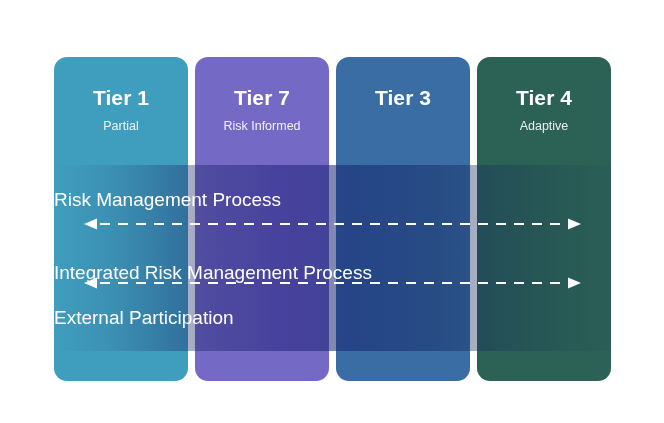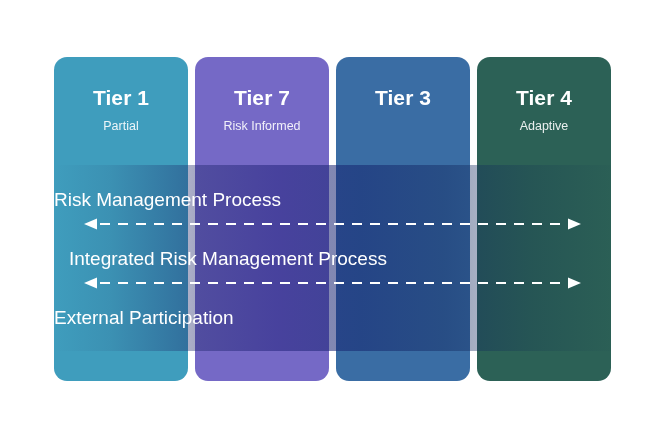--- a/index.html
+++ b/index.html
@@ -88,21 +88,21 @@
     left: 0;
     right: 0;
     text-align: left;
     color: #ffffff;
     font-size: 19px;
     font-weight: normal;
     line-height: 24px;
     white-space: nowrap;
   }
   .band-row.r1 { top: 23px; }
-  .band-row.r2 { top: 82px; padding-left: 15px; }
+  .band-row.r2 { top: 96px; }
   .band-row.r3 { top: 141px; }
 
   
   .arrow-row {
     position: absolute;
     left: 30px;
     width: 497px;
     height: 14px;
     pointer-events: none;
   }

